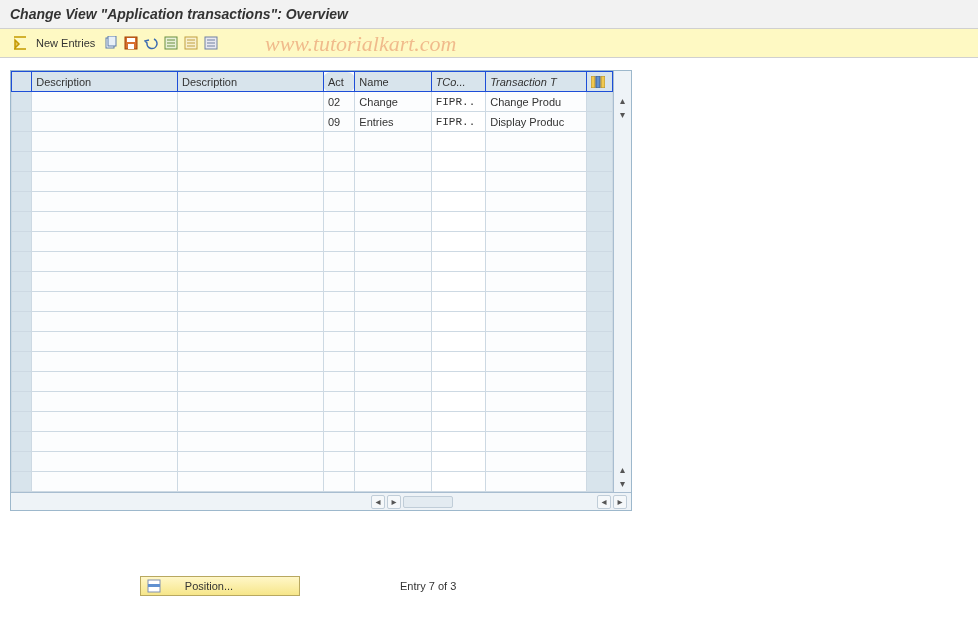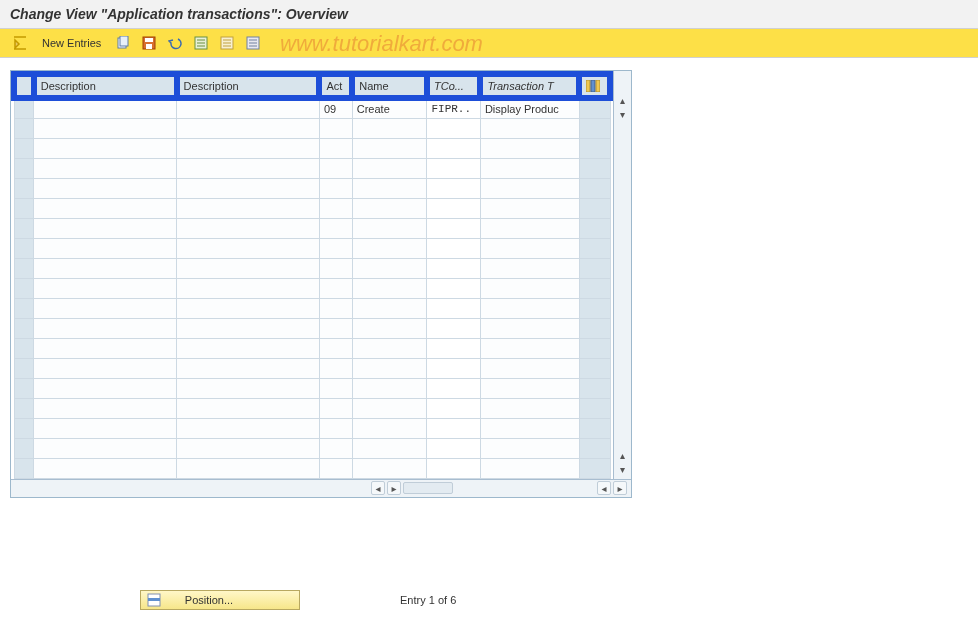--- a/index.html
+++ b/index.html
@@ -17,26 +17,25 @@
       border-bottom: 1px solid #d0d0d0;
       padding: 6px 10px;
     }
     .title-bar h1 {
       font-size: 14px;
       font-style: italic;
       font-weight: bold;
       color: #333;
     }
     .toolbar {
-      background: #fde047;
+      background: #fef9c3;
       padding: 4px 10px;
       border-bottom: 1px solid #d0d0d0;
       display: flex;
       align-items: center;
-      gap: 6px;
       position: relative;
     }
     .toolbar-btn {
       display: inline-flex;
       align-items: center;
       justify-content: center;
       width: 20px;
       height: 20px;
       cursor: pointer;
       border-radius: 2px;
@@ -44,45 +43,45 @@
     .toolbar-text-btn {
       padding: 0 6px;
       height: 20px;
       display: inline-flex;
       align-items: center;
       cursor: pointer;
       color: #333;
     }
     .watermark {
       position: absolute;
-      left: 280px;
+      left: 265px;
       top: 2px;
       font-size: 22px;
-      font-family: Liberation Sans, sans-serif;
+      font-family: Liberation Serif, serif;
       font-style: italic;
       color: rgba(214,72,36,0.35);
       pointer-events: none;
     }
     .table-container {
       margin: 12px 10px 0 10px;
       border: 1px solid #9db8cc;
       width: 622px;
       position: relative;
       background: #fff;
     }
     .table-scroll {
       display: flex;
     }
     .data-table {
       border-collapse: collapse;
       width: 604px;
     }
     .data-table th {
       background: #d8e4ec;
-      border: 6px solid #1d4ed8;
+      border: 1px solid #1d4ed8;
       font-weight: normal;
       text-align: left;
       padding: 3px 4px;
       height: 20px;
       color: #333;
       font-size: 11px;
       white-space: nowrap;
       overflow: hidden;
     }
     .data-table td {
@@ -174,21 +173,21 @@
     }
     .h-track {
       flex: 0 0 50px;
       height: 12px;
       background: #e3ebf1;
       border: 1px solid #c0cdd8;
       border-radius: 2px;
     }
     .footer {
       position: absolute;
-      bottom: 16px;
+      bottom: 30px;
       left: 0;
       width: 100%;
       display: flex;
       align-items: center;
       padding-left: 140px;
       gap: 100px;
     }
     .position-btn {
       background: linear-gradient(#fff7c8, #f6e68a);
       border: 1px solid #b8a860;
@@ -284,22 +283,32 @@
                 <rect x="10" y="0" width="4" height="12" fill="#f0c850" stroke="#b09030"></rect>
               </svg>
           </th>
         </tr>
       </thead>
       <tbody id="table-body">
           <tr>
             <td class="row-selector"></td>
             <td class=""></td>
             <td class=""></td>
+            <td>02</td>
+            <td>Change</td>
+            <td class="input-cell ">FIPR..</td>
+            <td>Change Produ</td>
+            <td class="row-selector"></td>
+          </tr>
+          <tr>
+            <td class="row-selector"></td>
+            <td class=""></td>
+            <td class=""></td>
             <td>09</td>
-            <td>Create</td>
+            <td>Entries</td>
             <td class="input-cell ">FIPR..</td>
             <td>Display Produc</td>
             <td class="row-selector"></td>
           </tr>
           <tr>
             <td class="row-selector"></td>
             <td></td>
             <td></td>
             <td></td>
             <td></td>
@@ -507,14 +516,14 @@
 <div class="footer">
   <button class="position-btn">
     <span class="pos-icon">
       <svg width="14" height="14">
           <rect x="1" y="1" width="12" height="12" fill="#fff" stroke="#8090b0"></rect>
           <rect x="1" y="5" width="12" height="3" fill="#6090d0"></rect>
         </svg>
     </span>
     <span>Position...</span>
   </button>
-  <span class="entry-text">Entry 1 of 6</span>
+  <span class="entry-text">Entry 7 of 3</span>
 </div>
 
 </body></html>

